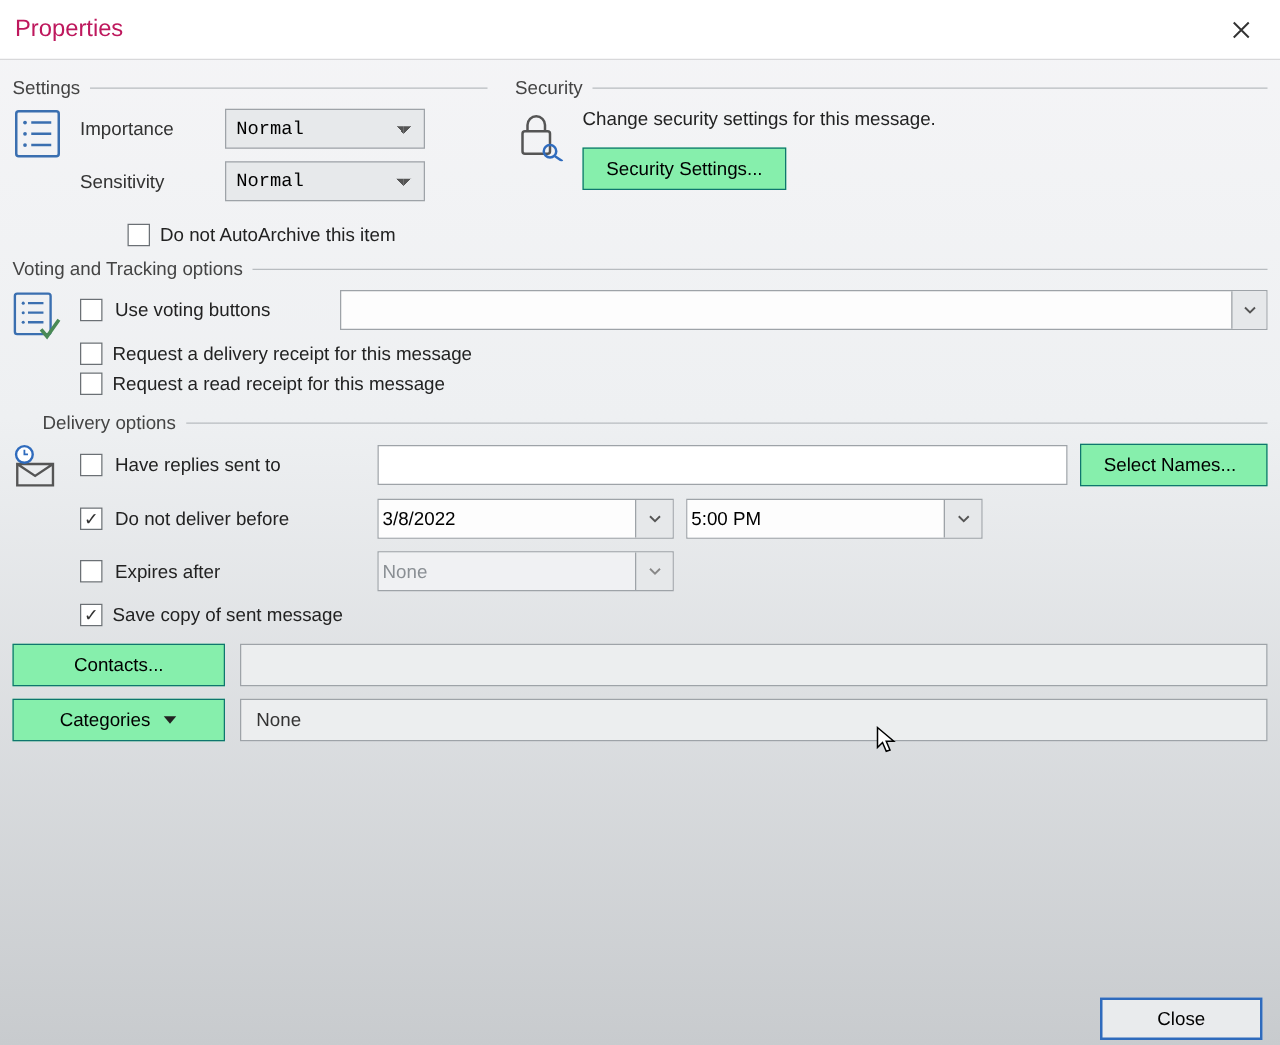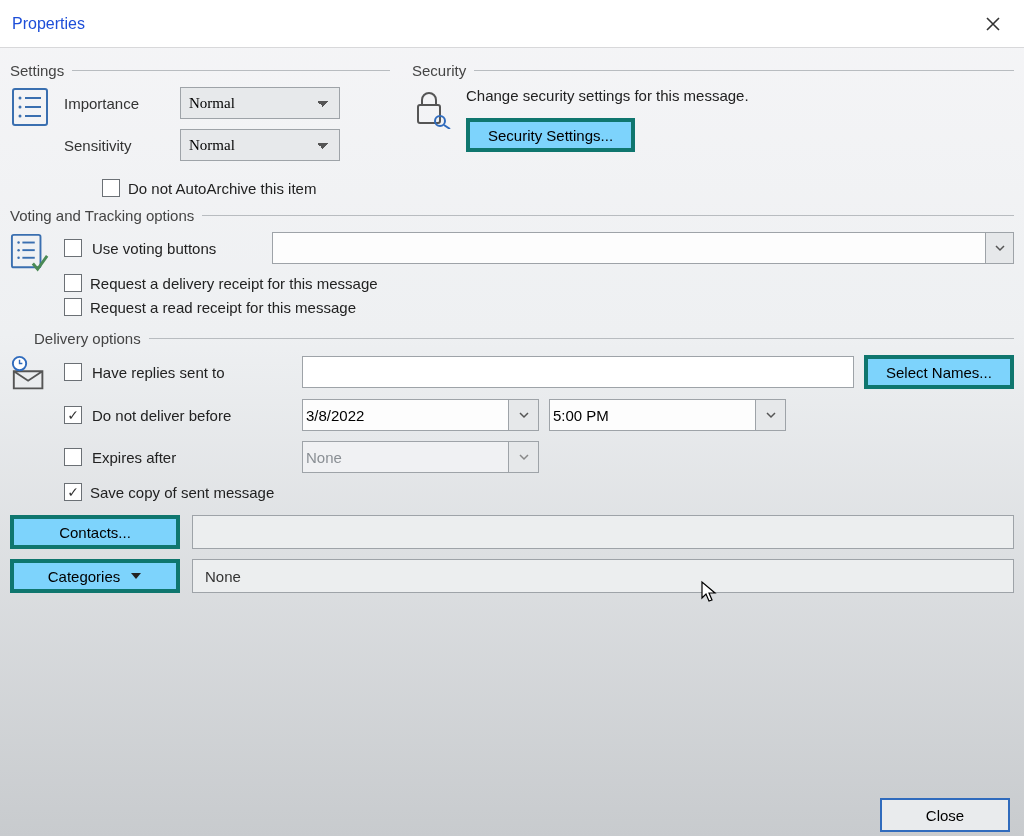--- a/index.html
+++ b/index.html
@@ -15,21 +15,21 @@
     position: relative;
   }
   .titlebar {
     background: #fff;
     height: 48px;
     display: flex;
     align-items: center;
     padding: 0 12px;
     border-bottom: 1px solid #d8d8da;
   }
-  .titlebar .title { font-size: 16px; color: #1d4ed8; }
+  .titlebar .title { font-size: 19px; color: #be185d; }
   .titlebar .spacer { flex: 1; }
   .close-x {
     width: 38px; height: 38px;
     display: flex; align-items: center; justify-content: center;
     font-size: 20px; color: #333;
     cursor: default;
   }
   .content { padding: 14px 10px 0 10px; }
   .group-title-row {
     display: flex; align-items: center; gap: 8px;
@@ -40,21 +40,21 @@
   .two-col { display: flex; gap: 22px; }
   .col { flex: 1; }
   .row { display: flex; align-items: center; gap: 12px; margin-bottom: 10px; }
   .icon-box {
     width: 40px; height: 40px; flex-shrink: 0;
     display: flex; align-items: flex-start; justify-content: center;
   }
   .label { min-width: 104px; color: #333; }
   select.combo, .combo-like {
     height: 32px; border: 1px solid #9ea3a8; background: #e7e9eb;
-    padding: 0 26px 0 8px; font-family: Liberation Serif, serif; font-size: 15px;
+    padding: 0 26px 0 8px; font-family: Liberation Mono, monospace; font-size: 15px;
     appearance: none; -webkit-appearance: none;
     background-image: linear-gradient(45deg, transparent 50%, #555 50%),
                       linear-gradient(135deg, #555 50%, transparent 50%);
     background-position: calc(100% - 16px) 13px, calc(100% - 10px) 13px;
     background-size: 6px 6px, 6px 6px;
     background-repeat: no-repeat;
   }
   .textbox {
     height: 32px; border: 1px solid #9ea3a8; background: #fff;
     padding: 0 8px; font-family: inherit; font-size: 15px;
@@ -62,22 +62,22 @@
   .chk {
     width: 18px; height: 18px; border: 1px solid #6b7075;
     display: inline-flex; align-items: center; justify-content: center;
     background: #fff; flex-shrink: 0;
   }
   .chk.checked::after {
     content: "✓"; font-size: 14px; color: #333; line-height: 1;
   }
   .chk-row { display: flex; align-items: center; gap: 8px; margin: 6px 0 6px 0; }
   .btn {
-    height: 34px; padding: 0 18px; border: 4px solid #0f766e;
-    background: #7dd3fc; font-family: inherit; font-size: 15px;
+    height: 34px; padding: 0 18px; border: 1px solid #0f766e;
+    background: #86efac; font-family: inherit; font-size: 15px;
     display: inline-flex; align-items: center;
   }
   .btn.primary-outline { border: 2px solid #2f6bbd; background: #e9ebed; }
   .footer {
     position: absolute; bottom: 0; left: 0; right: 0;
     padding: 0 14px 4px 0; display: flex; justify-content: flex-end;
   }
   .svg-icon { display: block; }
   .big-dropdown {
     flex: 1; height: 32px; border: 1px solid #9ea3a8; background: #fdfdfd;

